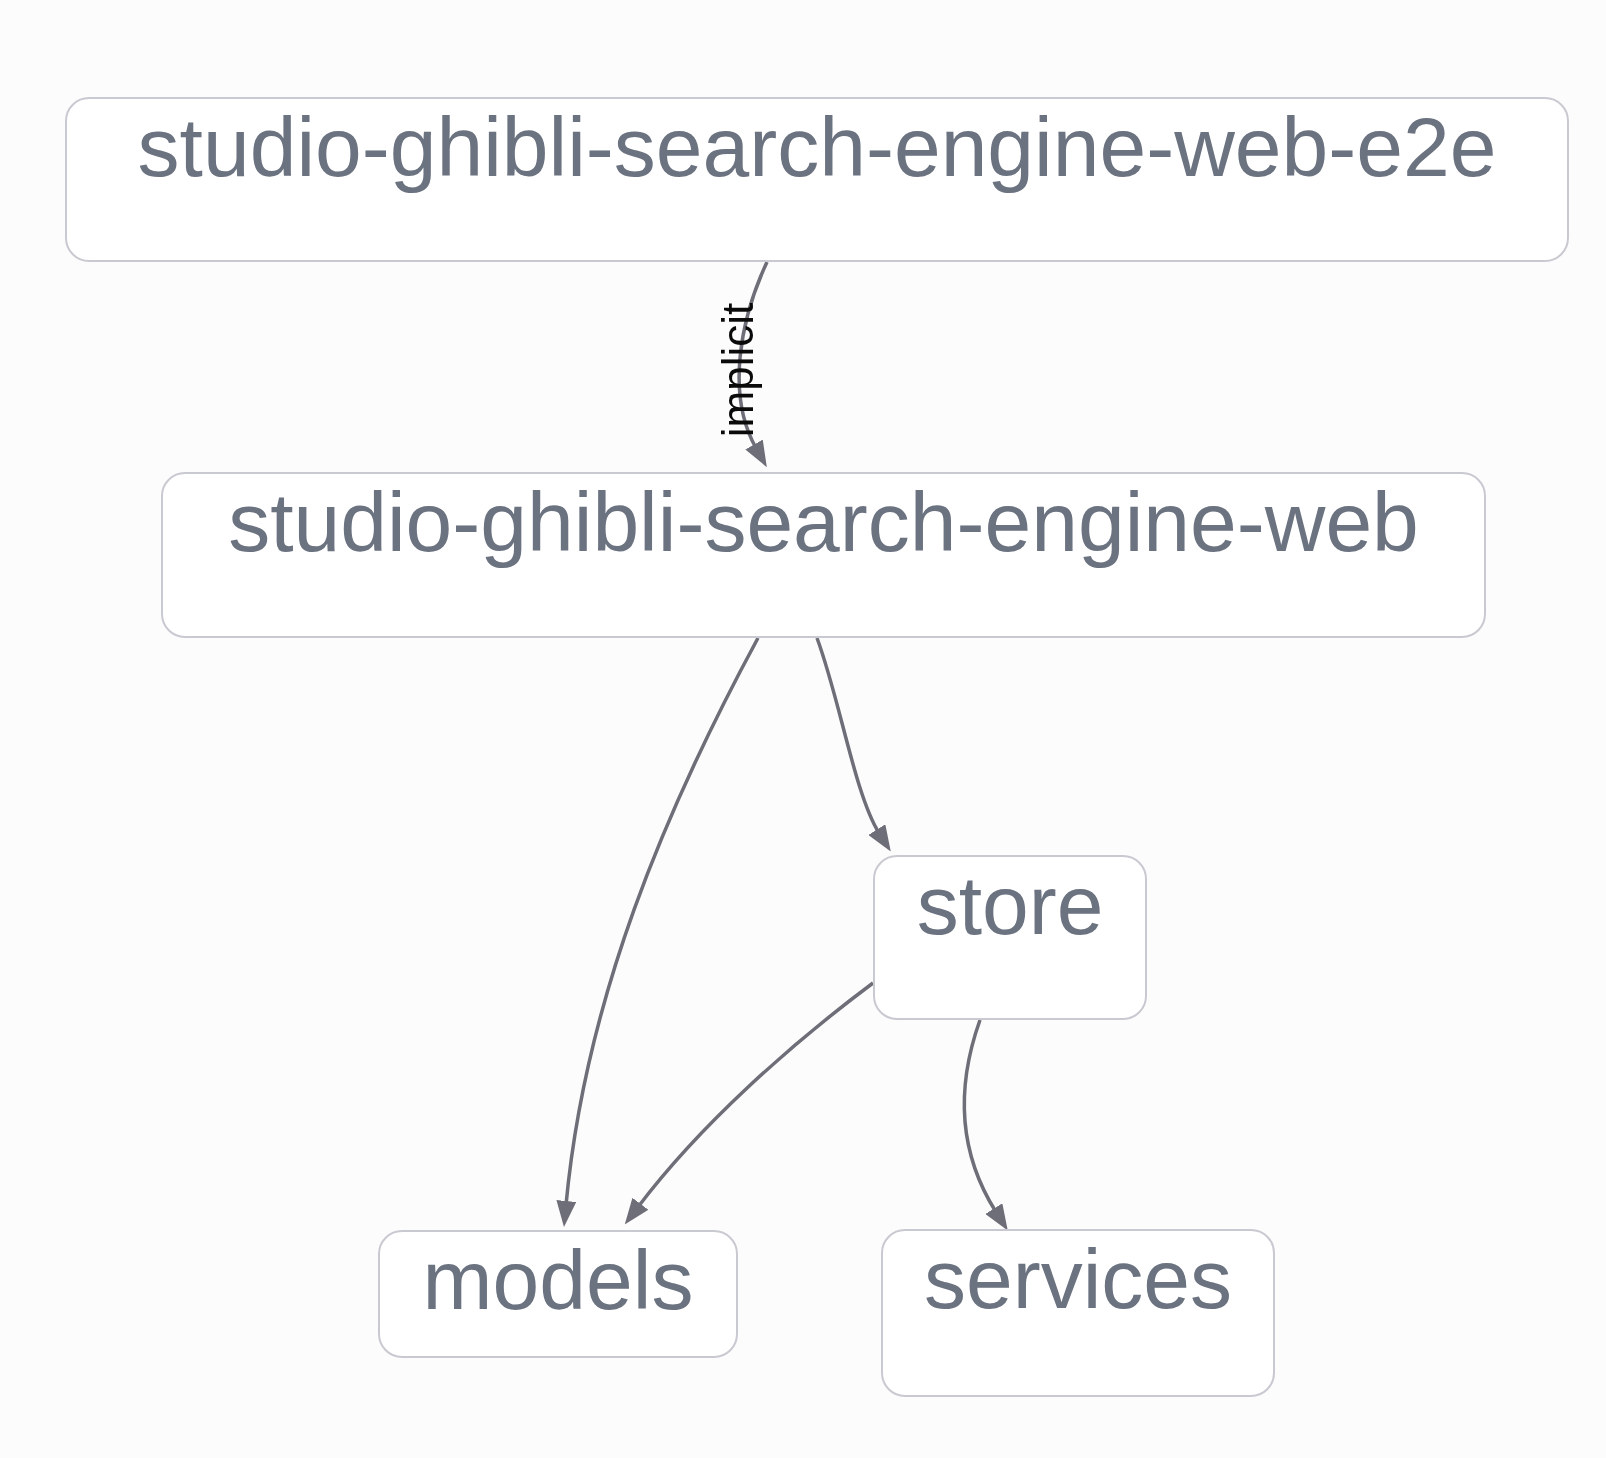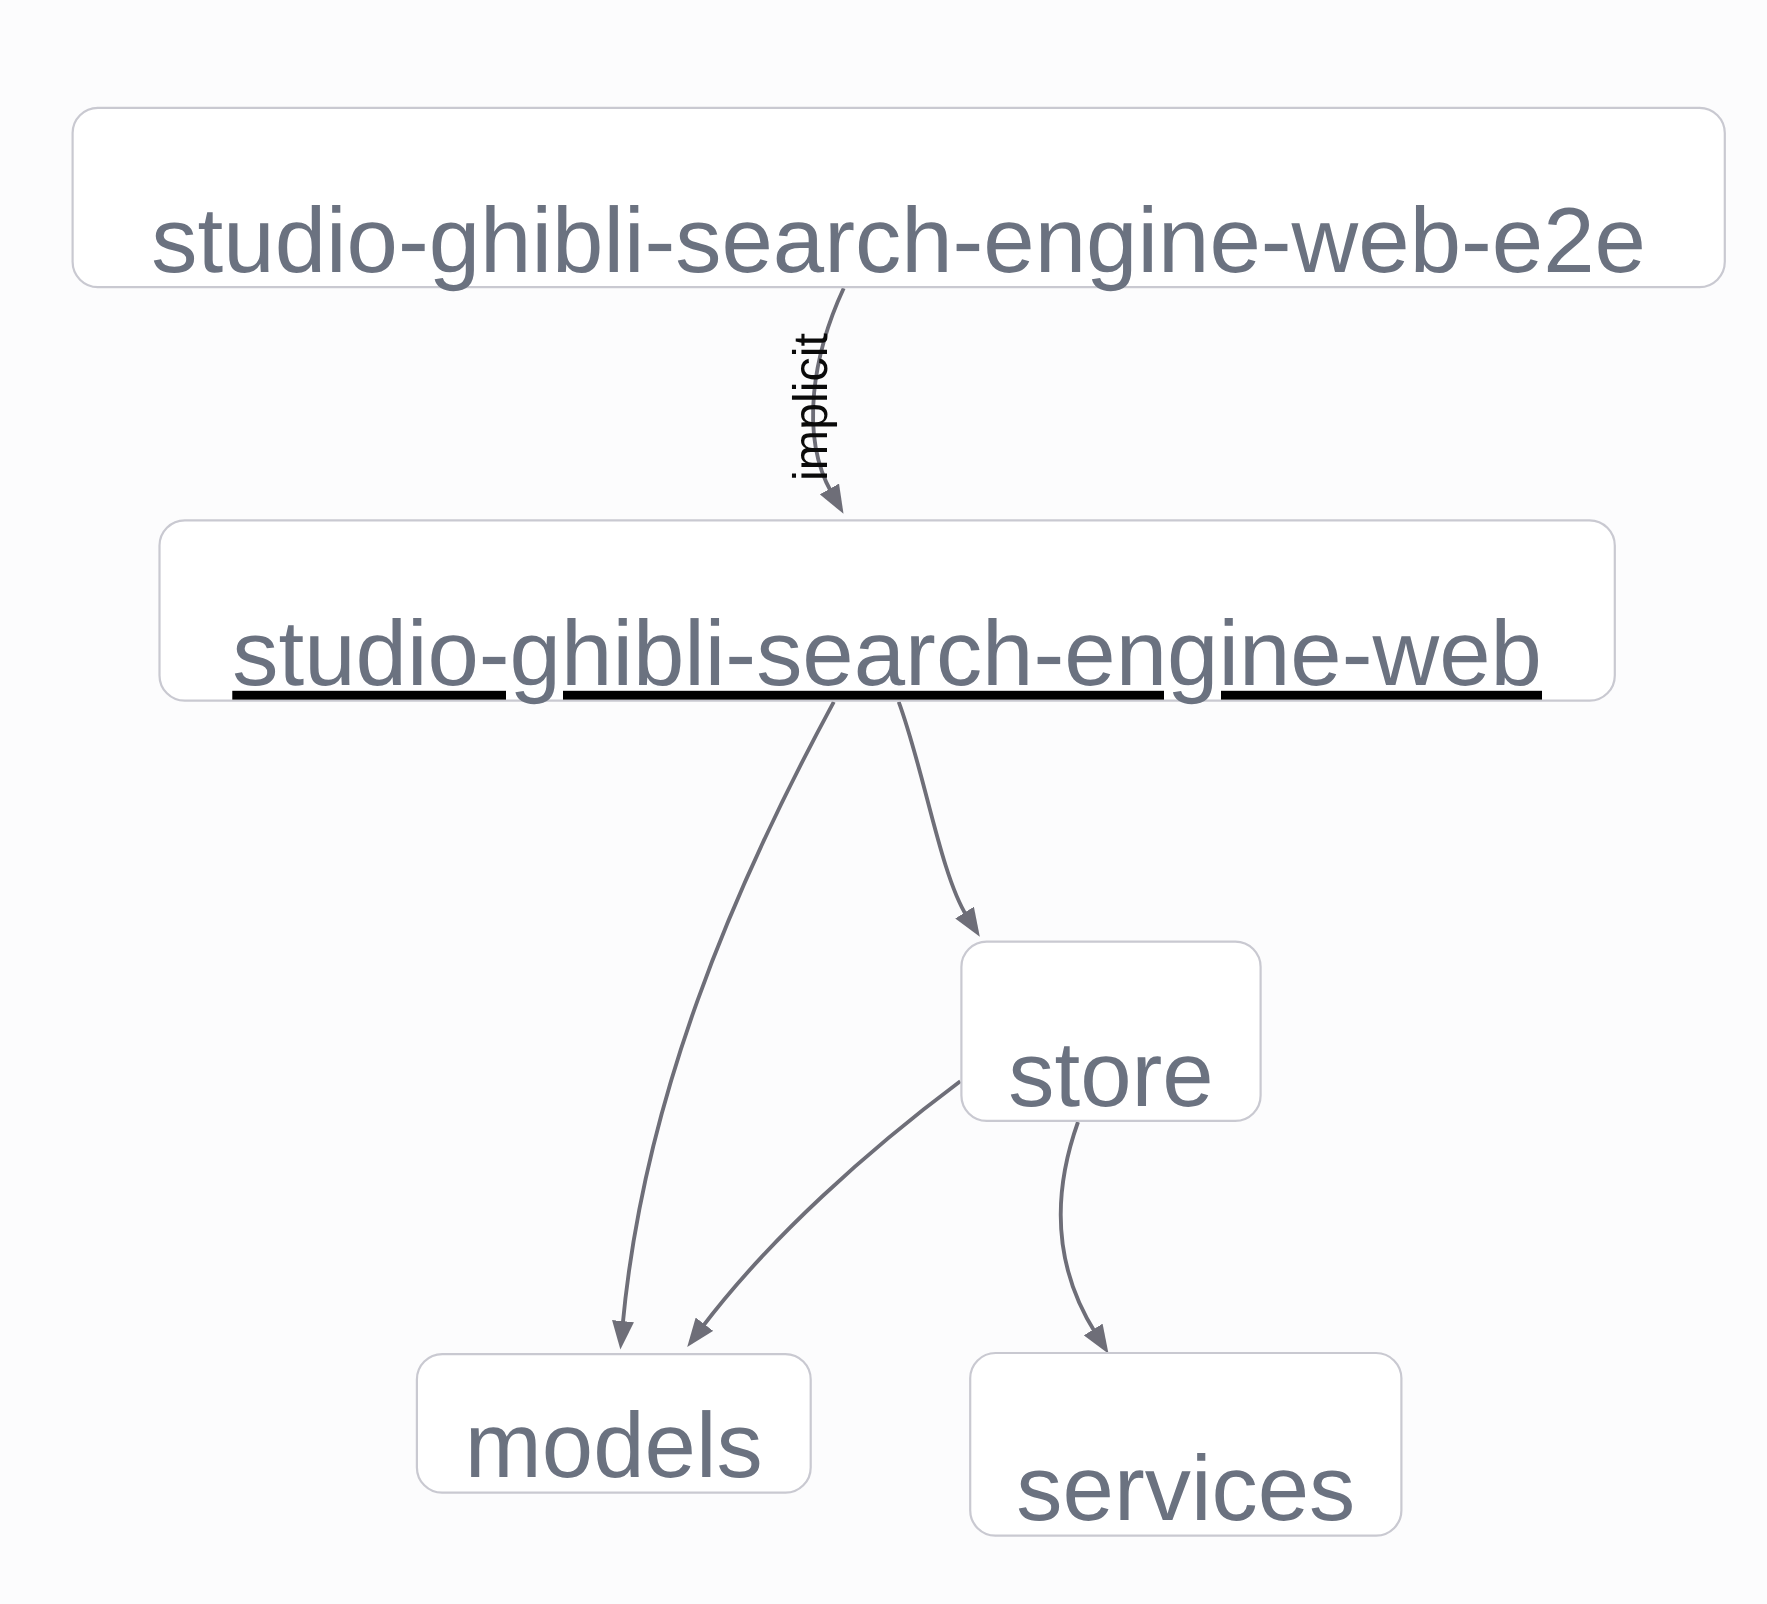--- a/index.html
+++ b/index.html
@@ -39,37 +39,37 @@
   }
   .edge-label {
     fill: var(--edge-label);
     font-size: 44px;
     font-family: "Liberation Sans", sans-serif;
     text-anchor: middle;
   }
   .node {
     position: absolute;
     display: flex;
-    align-items: flex-end;
+    align-items: flex-start;
     justify-content: center;
     background: var(--node-fill);
     border: 2.5px solid var(--node-border);
     border-radius: 24px;
     cursor: pointer;
   }
   .node-label {
     color: var(--node-text);
     font-size: 84px;
     line-height: 1;
     white-space: nowrap;
     padding-top: 6px;
   }
   
   .node-e2e      { left: 65px;  top: 97px;   width: 1504px; height: 165px; }
-  .node-web      { left: 144px; top: 472px;  width: 1325px; height: 166px; text-decoration: underline; }
+  .node-web      { left: 161px; top: 472px;  width: 1325px; height: 166px; }
   .node-store    { left: 873px; top: 855px;  width: 274px;  height: 165px; }
   .node-models   { left: 378px; top: 1230px; width: 360px;  height: 128px; }
   .node-services { left: 881px; top: 1229px; width: 394px;  height: 168px; }
 </style>
 </head>
 <body>
 
 <div class="canvas">
 
   <svg class="edge-layer" viewBox="0 0 1606 1458" aria-hidden="true">

